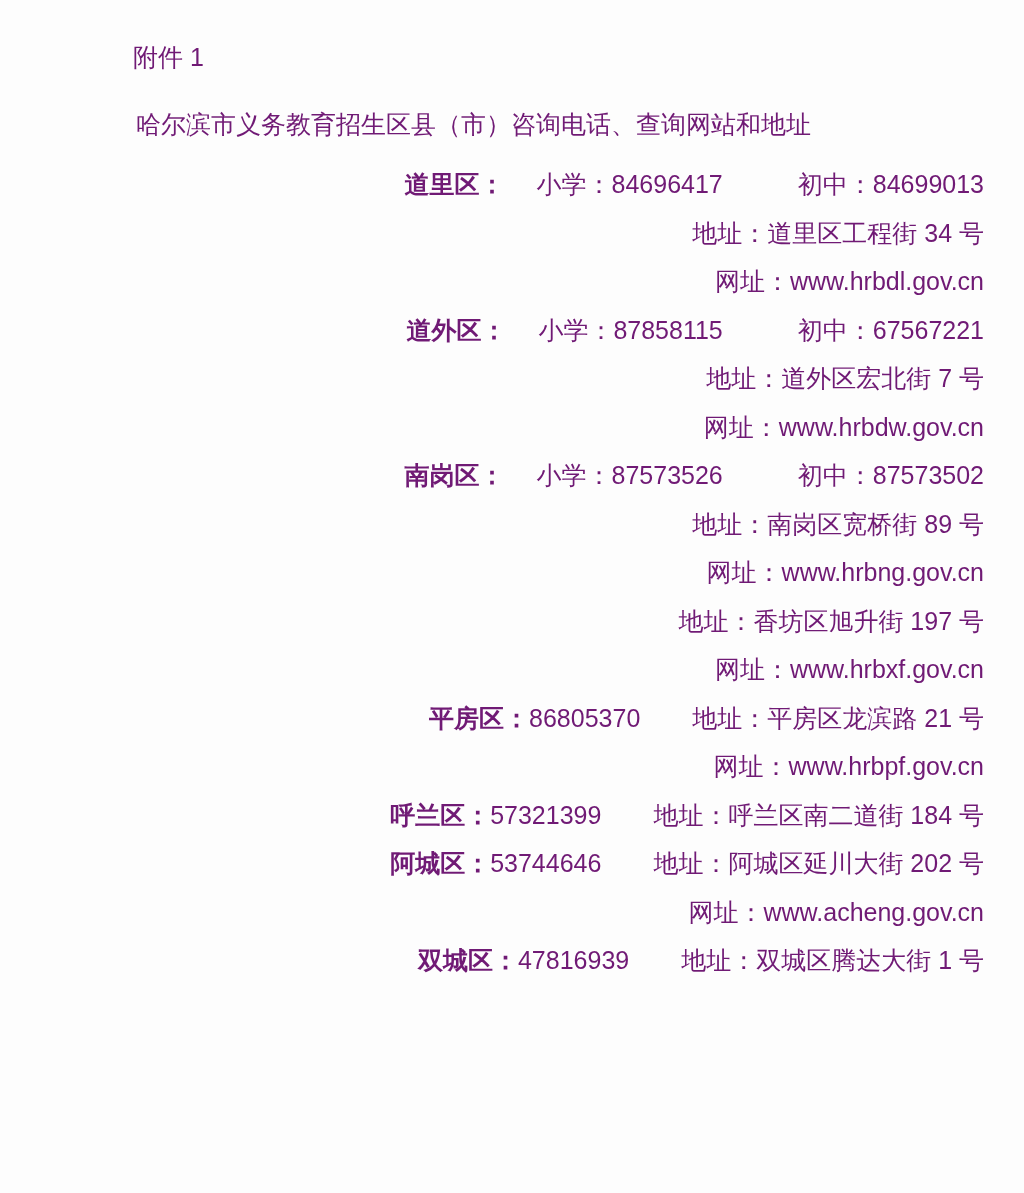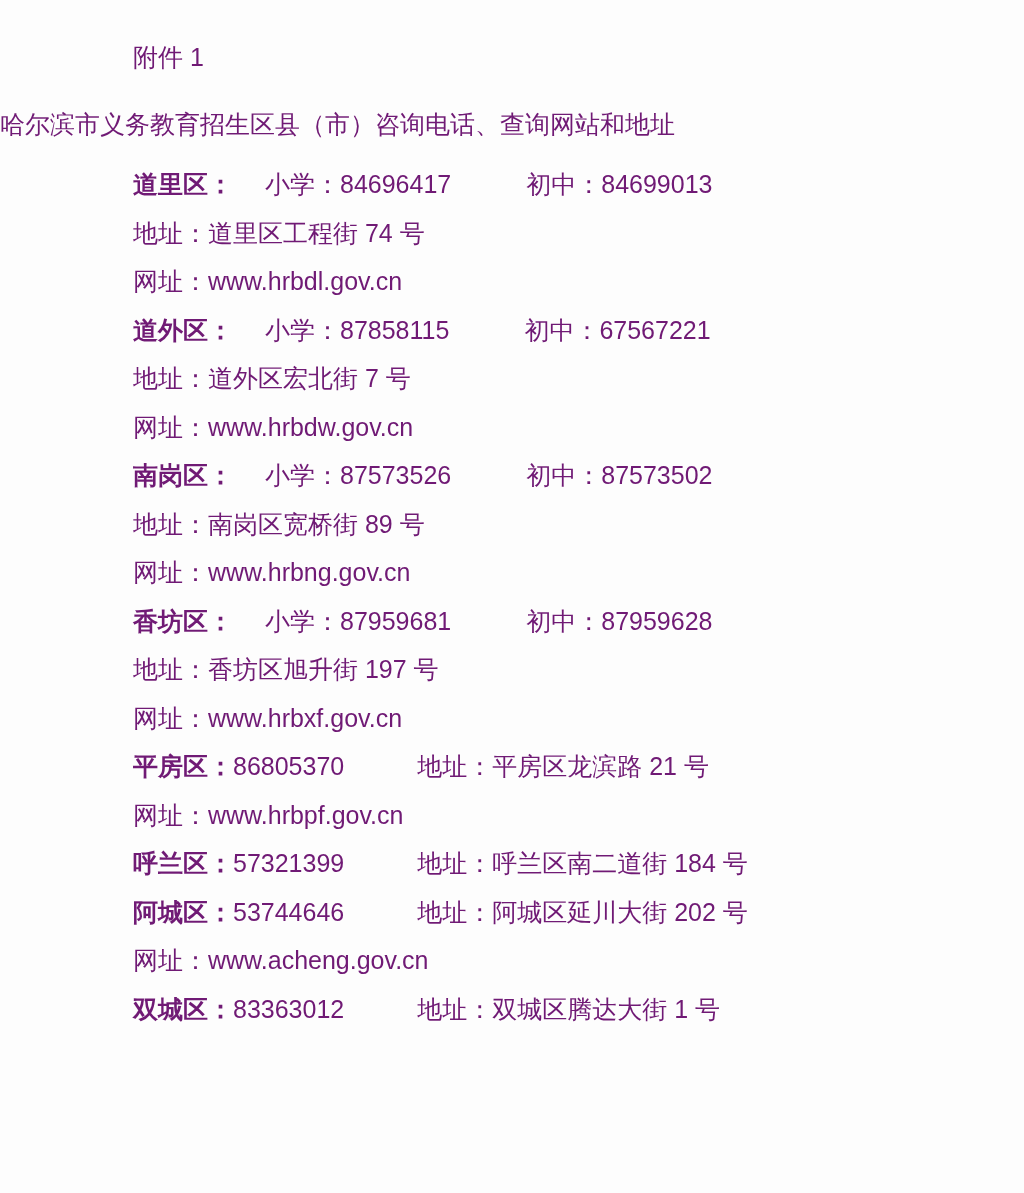--- a/index.html
+++ b/index.html
@@ -23,55 +23,56 @@
   .attachment {
     font-size: 25px;
     line-height: 30px;
   }
   .title {
     width: 811px;
     margin: 34px 0 0 -133px;
     font-size: 25px;
     font-weight: 400;
     line-height: 36px;
-    text-align: left;
+    text-align: right;
   }
   .body {
     margin-top: 18px;
+    text-align: right;
   }
   .line {
     font-size: 25px;
     line-height: 48.5px;
     white-space: nowrap;
   }
   .bold {
     font-weight: 700;
   }
   .g1 { margin-left: 32px; }
   .g2 { margin-left: 75px; }
-  .gaddr { margin-left: 73px; }
+  .gaddr { margin-left: 52px; }
 </style>
 </head>
 <body>
 
 <div class="page">
   <div class="content">
 
     <div class="attachment">附件 1</div>
 
     <div class="title">哈尔滨市义务教育招生区县（市）咨询电话、查询网站和地址</div>
 
     <div class="body">
 
       <div class="block">
         <div class="line">
           <span class="bold">道里区：</span><span class="g1"><span>小学：</span><span>84696417</span></span><span class="g2"><span>初中：</span><span>84699013</span></span>
         </div>
         <div class="line">
-          <span>地址：</span><span>道里区工程街 74 号</span>
+          <span>地址：</span><span>道里区工程街 34 号</span>
         </div>
         <div class="line">
           <span>网址：</span><span>www.hrbdl.gov.cn</span>
         </div>
       </div>
 
       <div class="block">
         <div class="line">
           <span class="bold">道外区：</span><span class="g1"><span>小学：</span><span>87858115</span></span><span class="g2"><span>初中：</span><span>67567221</span></span>
         </div>
@@ -89,23 +90,20 @@
         </div>
         <div class="line">
           <span>地址：</span><span>南岗区宽桥街 89 号</span>
         </div>
         <div class="line">
           <span>网址：</span><span>www.hrbng.gov.cn</span>
         </div>
       </div>
 
       <div class="block">
-        <div class="line">
-          <span class="bold">香坊区：</span><span class="g1"><span>小学：</span><span>87959681</span></span><span class="g2"><span>初中：</span><span>87959628</span></span>
-        </div>
         <div class="line">
           <span>地址：</span><span>香坊区旭升街 197 号</span>
         </div>
         <div class="line">
           <span>网址：</span><span>www.hrbxf.gov.cn</span>
         </div>
       </div>
 
       <div class="block">
         <div class="line">
@@ -127,19 +125,19 @@
         <div class="line">
           <span class="bold">阿城区：</span><span>53744646</span><span class="gaddr"><span>地址：</span><span>阿城区延川大街 202 号</span></span>
         </div>
         <div class="line">
           <span>网址：</span><span>www.acheng.gov.cn</span>
         </div>
       </div>
 
       <div class="block">
         <div class="line">
-          <span class="bold">双城区：</span><span>83363012</span><span class="gaddr"><span>地址：</span><span>双城区腾达大街 1 号</span></span>
+          <span class="bold">双城区：</span><span>47816939</span><span class="gaddr"><span>地址：</span><span>双城区腾达大街 1 号</span></span>
         </div>
       </div>
 
     </div>
   </div>
 </div>
 
 </body></html>

